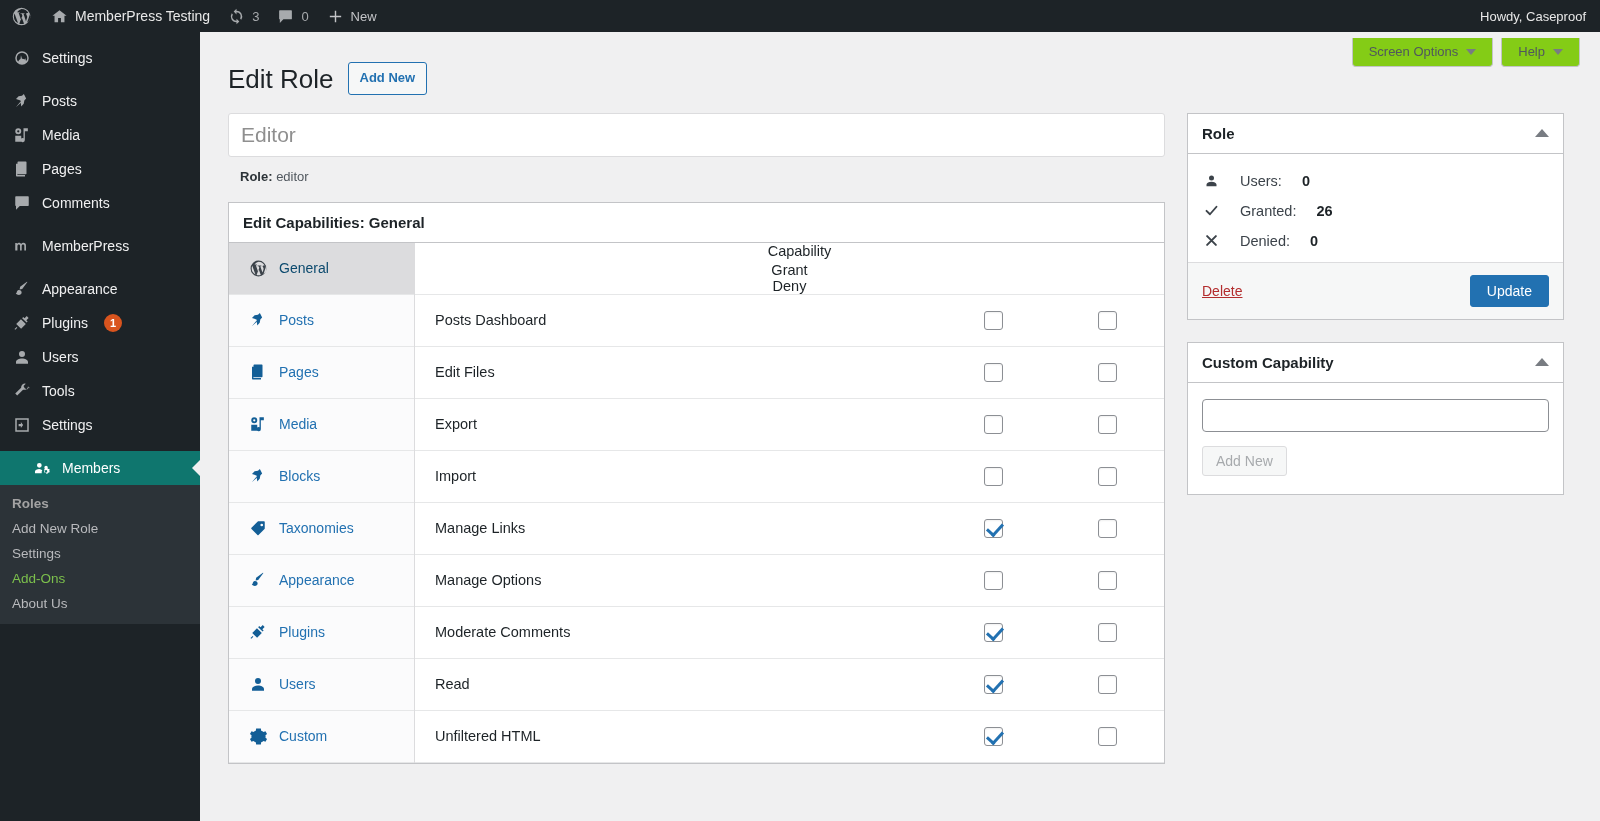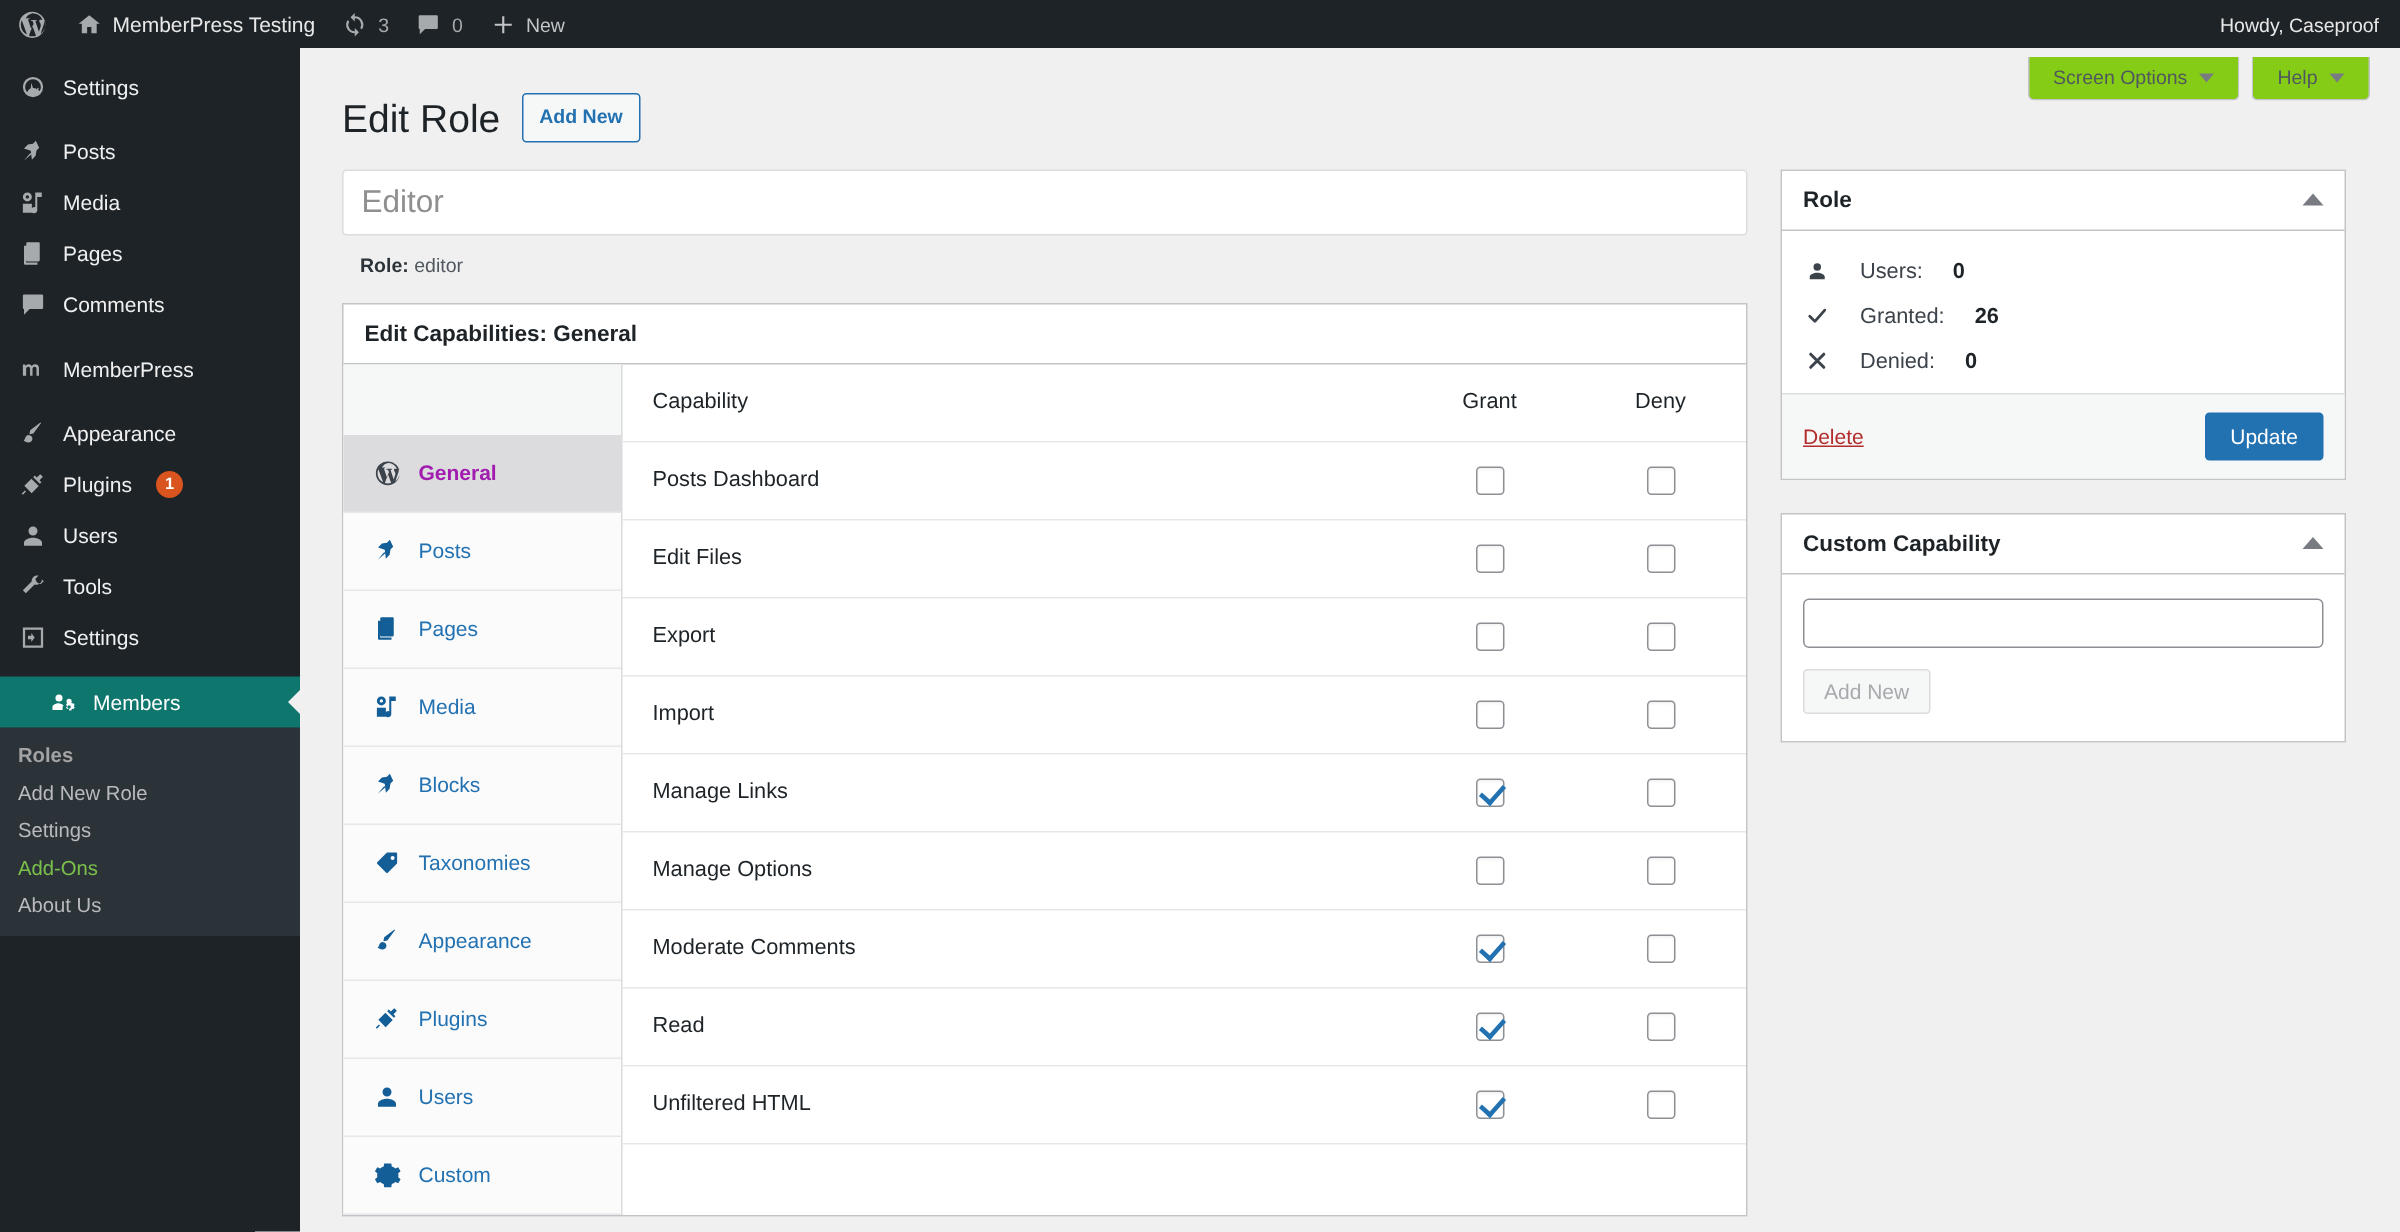--- a/index.html
+++ b/index.html
@@ -150,32 +150,32 @@
   .cap-tabs { width: 186px; border-right: 1px solid #dcdcde; background: #f6f7f7; }
   .cap-tab {
     display: flex; align-items: center; gap: 10px;
     height: 52px; padding-left: 18px;
     font-size: 14px; color: #2271b1;
     border-bottom: 1px solid #e6e7e8;
     background: #fbfbfc;
   }
   .cap-tab .ct-ic { width: 22px; display:flex; justify-content:center; color:#135e96; }
   .cap-tab.active {
-    background: #dcdcde; color: #a21caf; font-weight: 700; margin-top: 47px;
+    background: #dcdcde; color: #0c4a6e; font-weight: 400;
   }
   .cap-tab.active .ct-ic { color: #3c434a; }
 
   .cap-table { flex: 1; }
   .cap-row {
     display: flex; align-items: center;
     height: 52px; border-bottom: 1px solid #e6e7e8;
     font-size: 14.5px; color: #1d2327;
   }
   .cap-row.header {
-    height: 52px; color: #1d2327; font-size: 14.5px;
+    height: 52px; color: #1d2327; font-size: 14.5px; flex-direction: column;
   }
   .cap-name { flex: 1; padding-left: 20px; }
   .cap-cell { width: 114px; display: flex; justify-content: center; }
   .cap-cell.hdr { justify-content: center; }
   .cbx {
     width: 19px; height: 19px;
     border: 1px solid #8c8f94; border-radius: 3px;
     background: #fff; position: relative;
     box-shadow: inset 0 1px 2px rgba(0,0,0,.06);
   }

